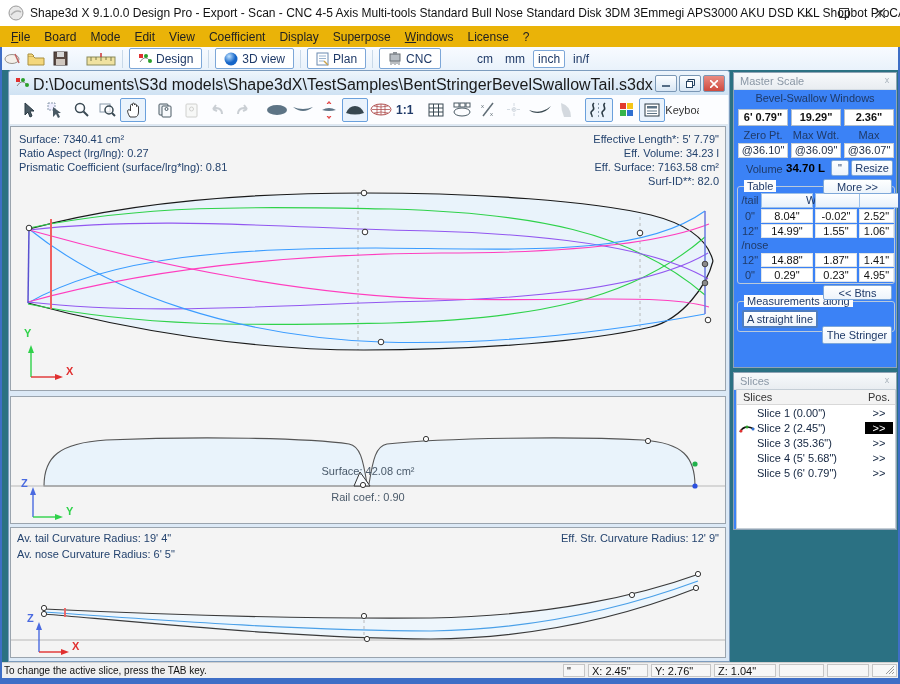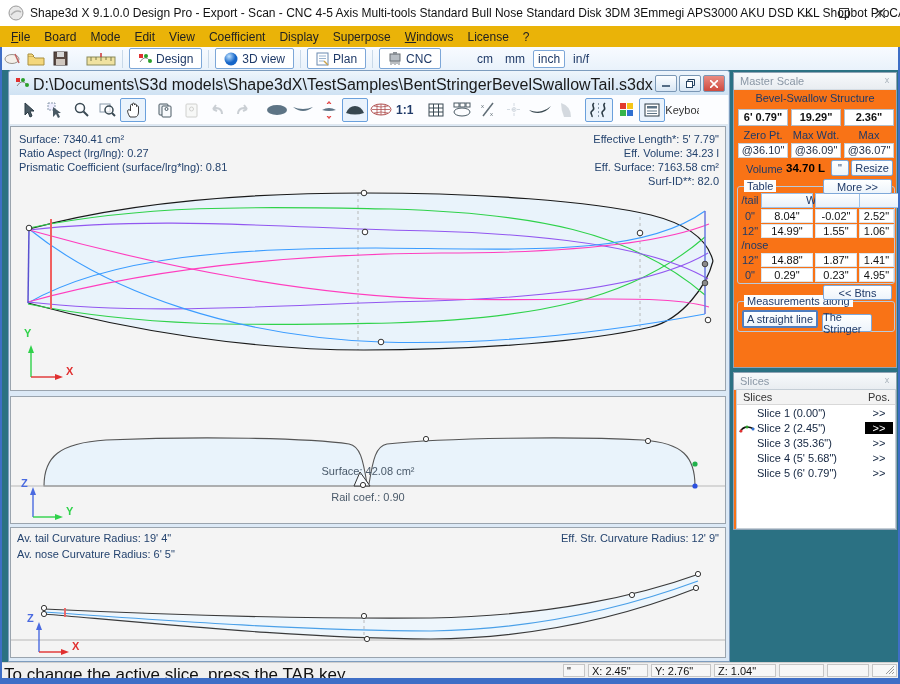--- a/index.html
+++ b/index.html
@@ -41,21 +41,21 @@
   #kb-label{font-size:11px;color:#333;width:34px;overflow:hidden;white-space:nowrap;flex:0 0 auto;}
   
   .view-panel{background:#f4f4f4;border:1px solid #9aa4ae;box-sizing:border-box;}
   #plan-panel{left:10px;top:126px;width:716px;height:265px;}
   #slice-panel{left:10px;top:396px;width:716px;height:128px;}
   #rocker-panel{left:10px;top:527px;width:716px;height:131px;}
   .stat{position:absolute;font-size:11px;color:#24436e;white-space:nowrap;text-align:center;}
   .stat.r{text-align:right;}
   .gray-stat{position:absolute;font-size:11px;color:#4a5a6a;white-space:nowrap;transform:translateX(-50%);}
   
-  .sidewin{background:#f97316;border:1px solid #8fa3b5;box-sizing:border-box;}
+  .sidewin{background:#3b82f6;border:1px solid #8fa3b5;box-sizing:border-box;}
   #master-panel{left:733px;top:72px;width:164px;height:296px;}
   #slices-panel{left:733px;top:372px;width:164px;height:158px;}
   .side-header{position:absolute;left:0;top:0;width:100%;height:16px;background:linear-gradient(#f7f9fb,#e9edf1);
       border-bottom:1px solid #d5dde4;color:#8a97a5;font-size:11px;}
   .side-header span{position:absolute;left:6px;top:2px;}
   .side-close{position:absolute;right:3px;top:2px;width:12px;height:11px;color:#aab4bd;font-size:9px;
       text-align:center;line-height:11px;}
   .btn{position:absolute;background:linear-gradient(#feffff,#edf4fb);border:1px solid #7ea8d9;border-radius:2px;
       color:#1f3a68;font-size:11px;display:flex;align-items:center;justify-content:center;box-sizing:border-box;}
   .btn.default{border:2px solid #4f7ec0;}
@@ -72,21 +72,21 @@
   .tcell.lab{border:none;background:none;color:#1f3a68;}
   
   #slices-body{position:absolute;left:2px;top:16px;width:158px;height:138px;background:#fff;border:1px solid #c5ced6;}
   #slices-colhdr{position:absolute;left:0;top:0;width:100%;height:14px;background:#f3f3f3;border-bottom:1px solid #d8d8d8;}
   .slice-row{position:absolute;left:0;width:100%;height:14px;font-size:11px;color:#12243f;}
   .slice-row .lbl{position:absolute;left:20px;top:1px;white-space:nowrap;}
   .slice-row .pos{position:absolute;left:128px;top:1px;width:28px;text-align:center;color:#12243f;}
   .slice-row .pos.sel{background:#000;color:#fff;}
   
   #statusbar{left:0;top:662px;width:900px;height:16px;background:#f0f0f0;border-top:1px solid #cfcfcf;}
-  #status-msg{position:absolute;left:4px;top:2px;font-size:17px;color:#111;white-space:nowrap;}
+  #status-msg{position:absolute;left:4px;top:2px;font-size:10px;color:#111;white-space:nowrap;}
   .scell{position:absolute;top:1px;height:13px;background:#f7f7f7;border:1px solid #c6c6c6;font-size:11px;
       color:#111;padding-left:3px;box-sizing:border-box;line-height:12px;}
   #bottom-band{left:0;top:678px;width:900px;height:6px;background:#3e6ec6;}
   .edge{width:2px;background:#3e6ec6;}
   svg{display:block;}
   .axis-lab{position:absolute;font-size:11px;font-weight:bold;}
 </style>
 </head>
 <body>
 
@@ -477,21 +477,21 @@
     <div class="stat" style="left:6px;top:4px">Av. tail Curvature Radius: 19' 4"</div>
     <div class="stat" style="left:6px;top:20px">Av. nose Curvature Radius: 6' 5"</div>
     <div class="stat r" style="right:6px;top:4px">Eff. Str. Curvature Radius: 12' 9"</div>
   </div>
 
   <div class="abs sidewin" id="master-panel">
     <div class="side-header">
       <span>Master Scale</span>
       <div class="side-close">x</div>
     </div>
-    <div class="abs" style="left:0;top:19px;width:100%;text-align:center;color:#1f3a68;font-size:11px">Bevel-Swallow Structure</div>
+    <div class="abs" style="left:0;top:19px;width:100%;text-align:center;color:#1f3a68;font-size:11px">Bevel-Swallow Windows</div>
     <div class="vcell" style="left:4px;top:36px;width:50px;height:17px">6' 0.79"</div>
     <div class="vcell" style="left:57px;top:36px;width:50px;height:17px">19.29"</div>
     <div class="vcell" style="left:110px;top:36px;width:50px;height:17px">2.36"</div>
     <div class="dimlab" style="left:4px;top:56px;width:50px">Zero Pt.</div>
     <div class="dimlab" style="left:57px;top:56px;width:50px">Max Wdt.</div>
     <div class="dimlab" style="left:110px;top:56px;width:50px">Max Thck.</div>
     <div class="acell" style="left:4px;top:70px;width:50px;height:15px">@36.10"</div>
     <div class="acell" style="left:57px;top:70px;width:50px;height:15px">@36.09"</div>
     <div class="acell" style="left:110px;top:70px;width:50px;height:15px">@36.07"</div>
     <div class="abs" style="left:12px;top:90px;color:#1f3a68">Volume</div>
@@ -525,21 +525,21 @@
       <div class="tcell" style="left:23px;top:81px;width:52px;height:14px">0.29"</div>
       <div class="tcell" style="left:77px;top:81px;width:42px;height:14px">0.23"</div>
       <div class="tcell" style="left:121px;top:81px;width:35px;height:14px">4.95"</div>
     </div>
 
     <div class="btn" style="left:89px;top:212px;width:69px;height:15px;z-index:3">&lt;&lt; Btns</div>
 
     <div class="gbox" style="left:3px;top:228px;width:158px;height:31px">
       <span class="legend">Measurements along</span>
       <div class="btn default" style="left:4px;top:8px;width:76px;height:18px">A straight line</div>
-      <div class="btn" style="left:84px;top:12px;width:50px;height:18px">The Stringer</div>
+      <div class="btn" style="left:84px;top:24px;width:70px;height:18px">The Stringer</div>
     </div>
 
   </div>
 
   <div class="abs sidewin" id="slices-panel">
     <div class="side-header">
       <span>Slices</span>
       <div class="side-close">x</div>
     </div>
     <div id="slices-body">

